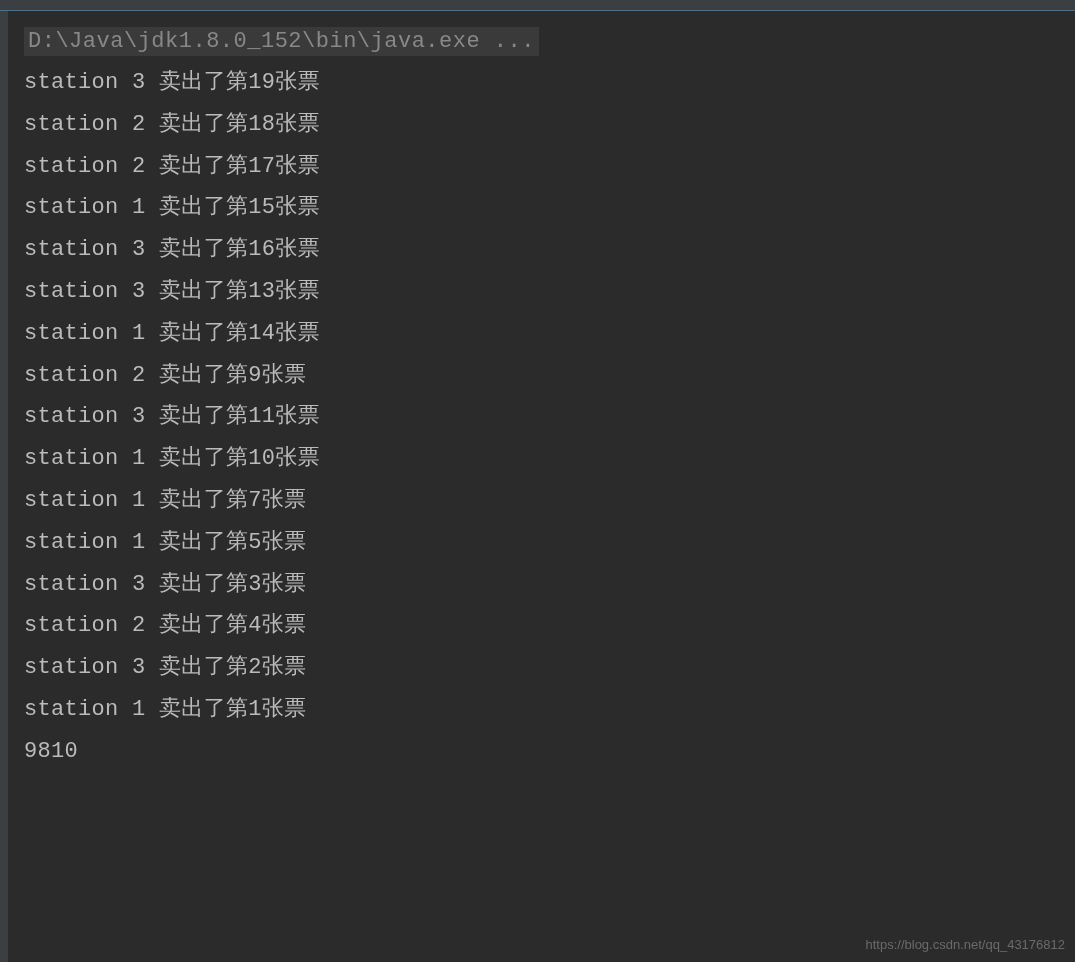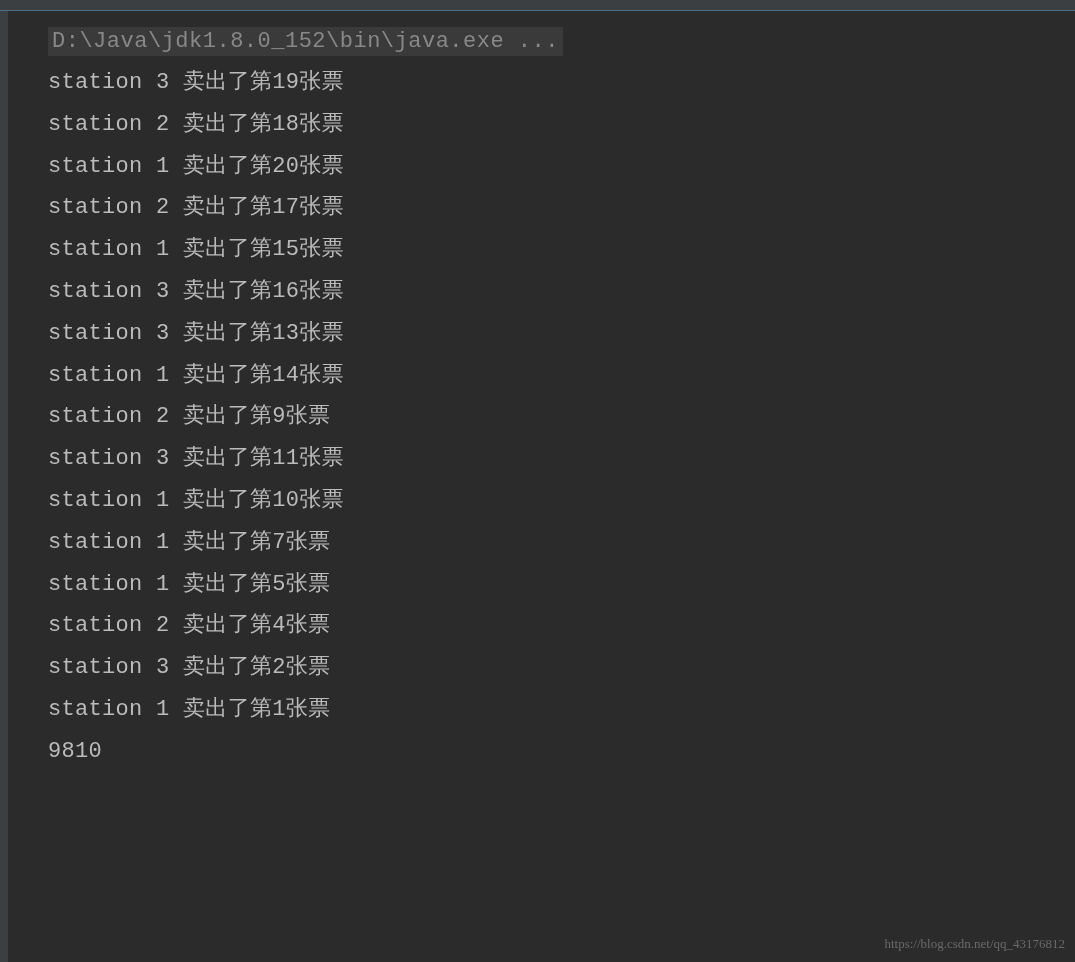--- a/index.html
+++ b/index.html
@@ -31,21 +31,21 @@
       width: 8px;
       background-color: #3c3f41;
     }
     .console-area {
       position: absolute;
       left: 8px;
       top: 11px;
       right: 0;
       bottom: 0;
       background-color: #2b2b2b;
-      padding: 16px 40px;
+      padding: 16px 16px;
     }
     .first-line {
       display: inline-block;
       background-color: #3a3a3a;
       color: #888888;
       font-size: 22px;
       font-family: "Consolas", "Monaco", "Courier New", monospace;
       letter-spacing: 0.5px;
       padding: 2px 4px;
       margin-bottom: 6px;
@@ -65,47 +65,47 @@
     .msg {
       color: #bbbbbb;
       text-align: center;
     }
     .watermark {
       position: absolute;
       right: 10px;
       bottom: 10px;
       font-size: 13px;
       color: #6a6a6a;
-      font-family: Liberation Serif, serif;
+      font-family: Liberation Sans, sans-serif;
     }
   </style>
 </head>
 <body>
 
 <div class="tab-bar">
 </div>
 
 <div class="gutter"></div>
 
 <div class="console-area">
   <span class="first-line">D:\Java\jdk1.8.0_152\bin\java.exe ...</span>
   <div id="console-lines">
       <div class="console-line"><span class="station">station 3</span><span class="msg"> 卖出了第19张票</span></div>
       <div class="console-line"><span class="station">station 2</span><span class="msg"> 卖出了第18张票</span></div>
-      <div class="console-line"><span class="station">station 1</span><span class="msg"> 卖出了第20张票</span></div>
       <div class="console-line"><span class="station">station 2</span><span class="msg"> 卖出了第17张票</span></div>
       <div class="console-line"><span class="station">station 1</span><span class="msg"> 卖出了第15张票</span></div>
       <div class="console-line"><span class="station">station 3</span><span class="msg"> 卖出了第16张票</span></div>
       <div class="console-line"><span class="station">station 3</span><span class="msg"> 卖出了第13张票</span></div>
       <div class="console-line"><span class="station">station 1</span><span class="msg"> 卖出了第14张票</span></div>
       <div class="console-line"><span class="station">station 2</span><span class="msg"> 卖出了第9张票</span></div>
       <div class="console-line"><span class="station">station 3</span><span class="msg"> 卖出了第11张票</span></div>
       <div class="console-line"><span class="station">station 1</span><span class="msg"> 卖出了第10张票</span></div>
       <div class="console-line"><span class="station">station 1</span><span class="msg"> 卖出了第7张票</span></div>
       <div class="console-line"><span class="station">station 1</span><span class="msg"> 卖出了第5张票</span></div>
+      <div class="console-line"><span class="station">station 3</span><span class="msg"> 卖出了第3张票</span></div>
       <div class="console-line"><span class="station">station 2</span><span class="msg"> 卖出了第4张票</span></div>
       <div class="console-line"><span class="station">station 3</span><span class="msg"> 卖出了第2张票</span></div>
       <div class="console-line"><span class="station">station 1</span><span class="msg"> 卖出了第1张票</span></div>
     </div>
   <div class="console-line">9810</div>
 </div>
 
 <div class="watermark">https://blog.csdn.net/qq_43176812</div>
 
 </body></html>

